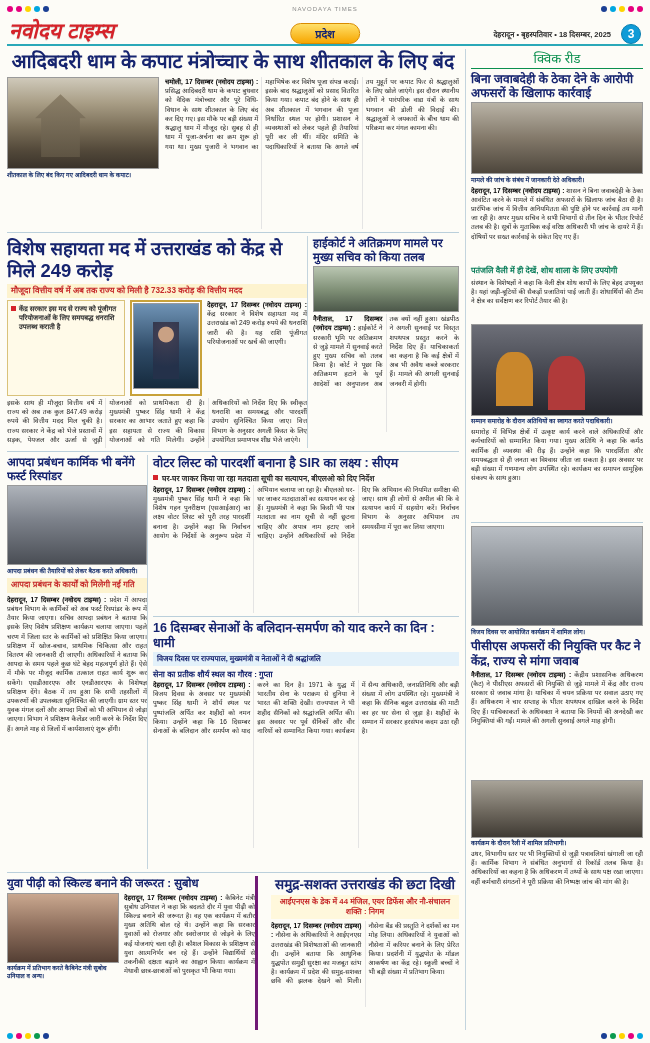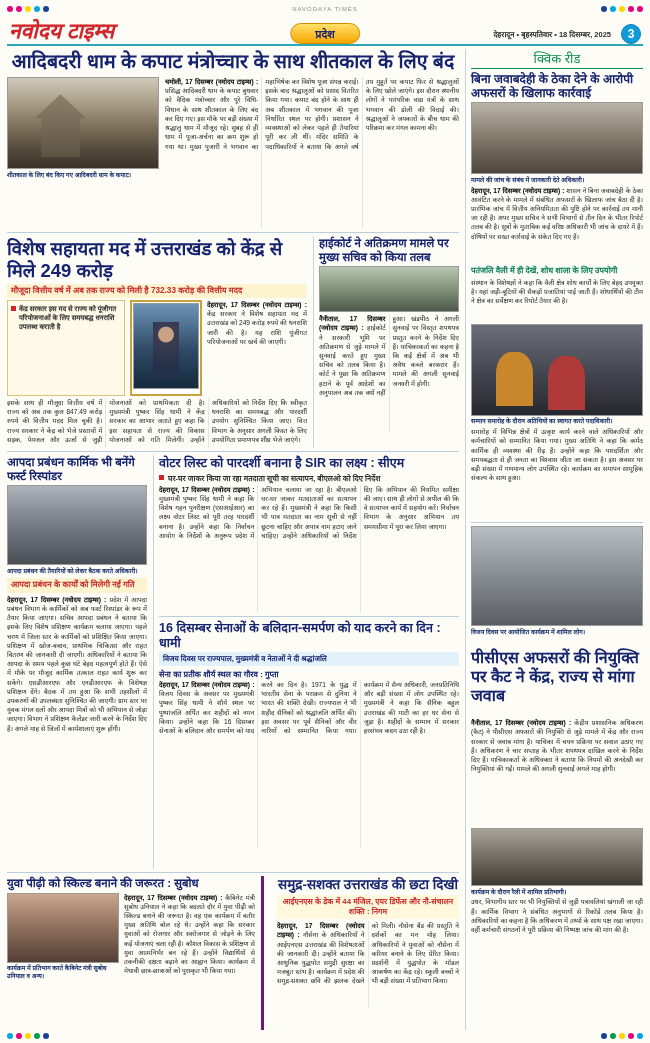--- a/index.html
+++ b/index.html
@@ -64,21 +64,21 @@
   .hbox{width:118px;flex:0 0 118px;border:1px solid #d9c27a;background:#fffae8;padding:3px;font-size:6.8px;font-weight:bold;color:#333;line-height:1.35;display:flex;gap:3px}
   .cm-fig{width:72px;flex:0 0 72px;border:2px solid #c8a23a;padding:1px;background:#fff}
   .mini{flex:1;overflow:hidden}
   .h-mid{font-size:12.5px;margin:1px 0 2px}
   .h-small{font-size:11.5px;margin:1px 0 2px}
   .qr-head{color:var(--green);font-weight:normal;font-size:13px;text-align:center;border-bottom:1.5px solid var(--green);padding-bottom:1px;margin-bottom:2px}
   .qr-hl{font-size:12px;margin:1px 0 2px}
   .qr-sub{color:#0a7d5a;font-weight:bold;font-size:8px;margin:2px 0;line-height:1.3}
   .rail-body{flex:0 0 auto;overflow:hidden}
   .side-head{font-size:8px;font-weight:bold;color:var(--navy);margin:1px 0}
-  .row{display:flex;gap:6px;overflow:hidden}
+  .row{display:flex;overflow:hidden}
   .rowB{height:212px;flex:0 0 212px}
   .colB1{width:300px;flex:0 0 300px}
   .colB2{flex:1;padding-left:5px;border-left:1px solid #c3d4de}
   .rowC{height:414px;flex:0 0 414px}
   .colC1{width:140px;flex:0 0 140px}
   .colC2{flex:1;padding-left:5px;border-left:1px solid #c3d4de;display:flex;flex-direction:column;overflow:hidden}
   .rowD{flex:1;overflow:hidden}
   .colD1{width:248px;flex:0 0 248px}
   .colD2{flex:1;padding-left:13px;border-left:3px solid #701a75}
   .skill-row{display:flex;gap:5px;overflow:hidden;height:106px}
@@ -249,21 +249,21 @@
         <figcaption class="caption">सम्मान समारोह के दौरान अतिथियों का स्वागत करते पदाधिकारी।</figcaption>
       </figure>
       <div class="body rail-body" style="height:92px">समारोह में विभिन्न क्षेत्रों में उत्कृष्ट कार्य करने वाले अधिकारियों और कर्मचारियों को सम्मानित किया गया। मुख्य अतिथि ने कहा कि कर्मठ कार्मिक ही व्यवस्था की रीढ़ हैं। उन्होंने कहा कि पारदर्शिता और समयबद्धता से ही जनता का विश्वास जीता जा सकता है। इस अवसर पर बड़ी संख्या में गणमान्य लोग उपस्थित रहे। कार्यक्रम का समापन सामूहिक संकल्प के साथ हुआ।</div>
 
       <div class="sep"></div>
 
       <figure>
         <div class="photo photo-crowd"></div>
         <figcaption class="caption">विजय दिवस पर आयोजित कार्यक्रम में शामिल लोग।</figcaption>
       </figure>
-      <h3 class="hl" style="font-size:16px;margin:12px 0">पीसीएस अफसरों की नियुक्ति पर कैट ने केंद्र, राज्य से मांगा जवाब</h3>
+      <h3 class="hl" style="font-size:12px;margin:2px 0">पीसीएस अफसरों की नियुक्ति पर कैट ने केंद्र, राज्य से मांगा जवाब</h3>
       <div class="body rail-body" style="height:110px">
         <span class="dl">नैनीताल, 17 दिसम्बर (नवोदय टाइम्स) : </span><span>केंद्रीय प्रशासनिक अधिकरण (कैट) ने पीसीएस अफसरों की नियुक्ति से जुड़े मामले में केंद्र और राज्य सरकार से जवाब मांगा है। याचिका में चयन प्रक्रिया पर सवाल उठाए गए हैं। अधिकरण ने चार सप्ताह के भीतर शपथपत्र दाखिल करने के निर्देश दिए हैं। याचिकाकर्ता के अधिवक्ता ने बताया कि नियमों की अनदेखी कर नियुक्तियां की गईं। मामले की अगली सुनवाई अगले माह होगी।</span>
       </div>
       <figure>
         <div class="photo photo-rally"></div>
         <figcaption class="caption">कार्यक्रम के दौरान रैली में शामिल प्रतिभागी।</figcaption>
       </figure>
       <div class="body rail-body" style="flex:1">उधर, विभागीय स्तर पर भी नियुक्तियों से जुड़ी पत्रावलियां खंगाली जा रही हैं। कार्मिक विभाग ने संबंधित अनुभागों से रिकॉर्ड तलब किया है। अधिकारियों का कहना है कि अधिकरण में तथ्यों के साथ पक्ष रखा जाएगा। वहीं कर्मचारी संगठनों ने पूरी प्रक्रिया की निष्पक्ष जांच की मांग की है।</div>
     </aside>
   </div>

